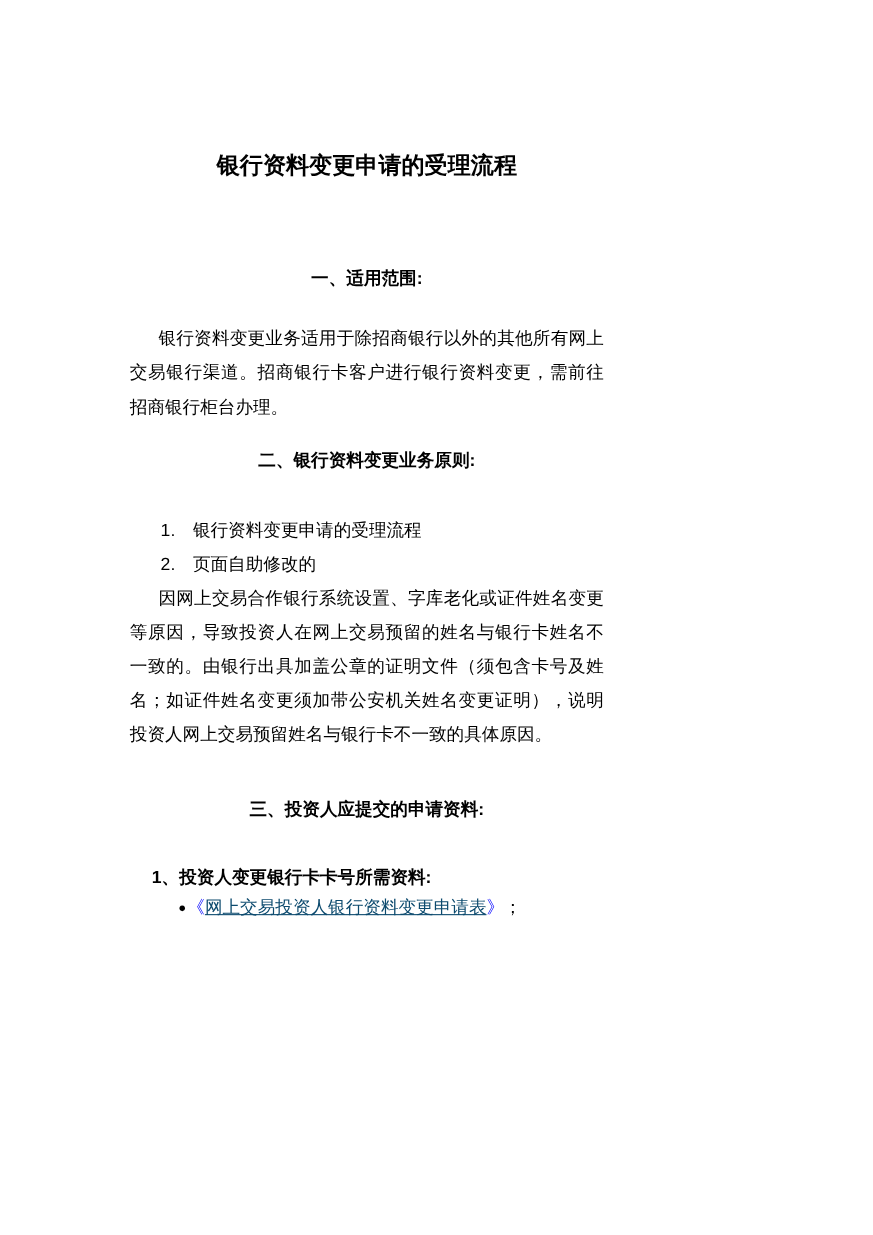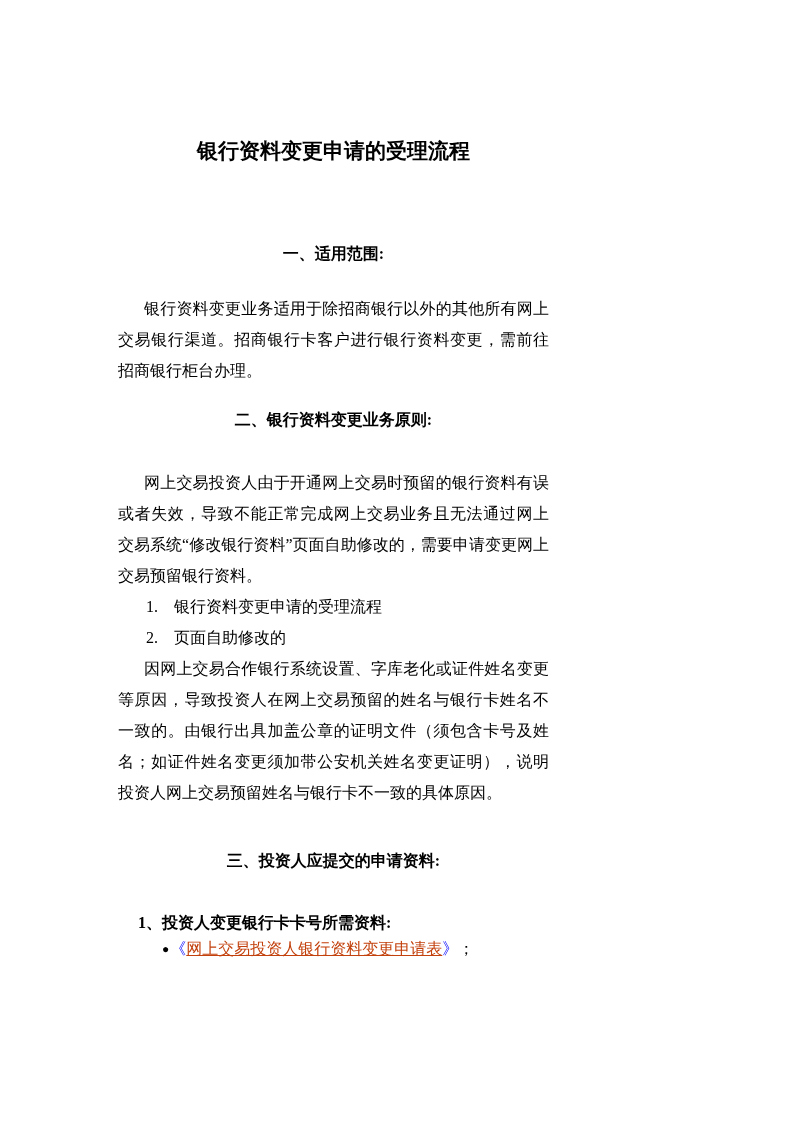--- a/index.html
+++ b/index.html
@@ -9,21 +9,21 @@
   }
   .page {
     position: relative;
     width: 667px;
     height: 1123px;
     box-sizing: border-box;
     padding: 136px 118px 0 118px;
     overflow: hidden;
     background: #ffffff;
     color: #000000;
-    font-family: Liberation Serif, serif;
+    font-family: Liberation Sans, sans-serif;
     font-size: 16px;
   }
   .title {
     font-size: 21px;
     font-weight: bold;
     text-align: center;
     line-height: 30px;
     margin: 0 0 72px 0;
   }
   .heading {
@@ -60,40 +60,39 @@
     padding-left: 44px;
     margin: 0;
   }
   .bullet-marker {
     font-size: 12px;
     vertical-align: 1px;
     margin-right: 1px;
   }
   .blue { color: #0000ff; }
   .doc-link {
-    color: #c2410c;
+    color: #0c4a6e;
     text-decoration: underline;
     cursor: pointer;
   }
 </style>
 </head>
 <body>
 
 <div class="page">
 
   <h1 class="title">银行资料变更申请的受理流程</h1>
 
   <h2 class="heading h-scope">一、适用范围:</h2>
 
   <p class="para p-scope">银行资料变更业务适用于除招商银行以外的其他所有网上交易银行渠道。招商银行卡客户进行银行资料变更，需前往招商银行柜台办理。</p>
 
   <h2 class="heading h-principles">二、银行资料变更业务原则:</h2>
 
   <div>
-    <p class="para">网上交易投资人由于开通网上交易时预留的银行资料有误或者失效，导致不能正常完成网上交易业务且无法通过网上交易系统“修改银行资料”页面自助修改的，需要申请变更网上交易预留银行资料。</p>
 
     <p class="numline">
       <span class="num">1.</span><span>银行资料变更申请的受理流程</span>
     </p>
 
 
     <p class="numline">
       <span class="num">2.</span><span>页面自助修改的</span>
     </p>
 

